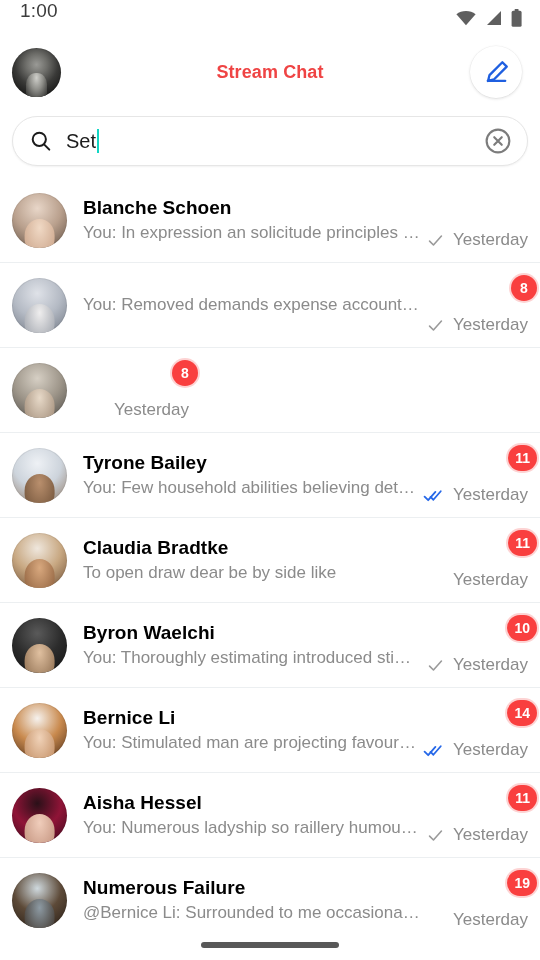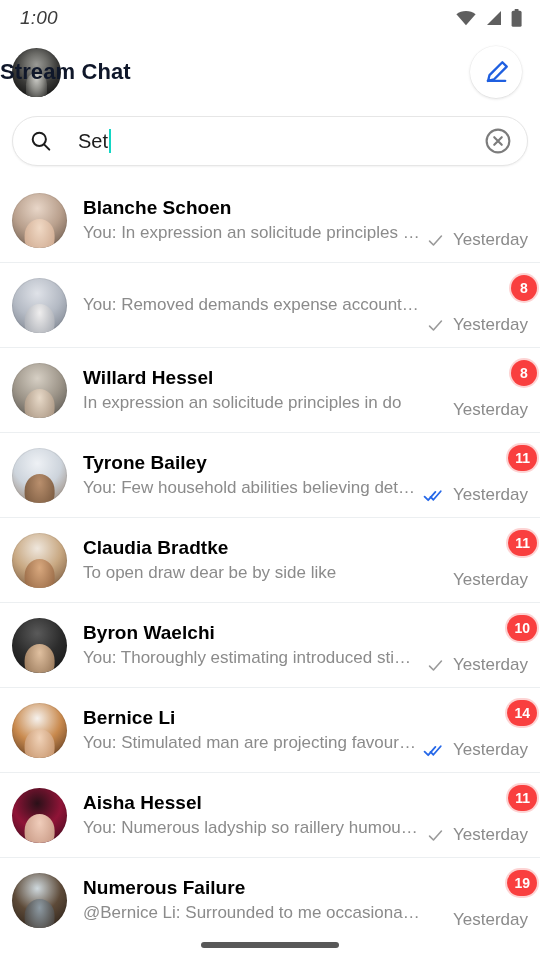--- a/index.html
+++ b/index.html
@@ -8,23 +8,22 @@
     background:#ffffff;
     font-family:"Liberation Sans", sans-serif;
     -webkit-font-smoothing:antialiased;
     overflow:hidden;
   }
   .phone { position:relative; width:540px; height:960px; background:#fff; display:flex; flex-direction:column; }
 
   
   .statusbar {
     height:36px; flex:0 0 36px;
-    display:flex; align-items:center; justify-content:space-between;
+    display:flex; justify-content:space-between;
     padding:0 18px 0 20px;
-    font-style:italic;
   }
   .status-time { font-size:19px; color:#3c3c3c; letter-spacing:.2px; }
   .status-icons { display:flex; align-items:center; gap:9px; }
   .ico-wifi, .ico-signal, .ico-batt { display:block; }
 
   
   .appbar {
     height:72px; flex:0 0 72px;
     display:flex; align-items:center; justify-content:space-between;
     padding:0 18px 0 12px; background:#fff;
@@ -35,39 +34,39 @@
       radial-gradient(circle at 50% 34%, #9a9a96 0%, #6e6e6a 26%, #3a3a38 52%, #1d1d1c 78%, #151514 100%);
     box-shadow:inset 0 0 0 1px rgba(0,0,0,.08);
     position:relative; overflow:hidden; flex:0 0 auto;
   }
   .avatar-me::after {
     content:""; position:absolute; left:28%; top:52%; width:44%; height:50%;
     border-radius:46% 46% 0 0;
     background:radial-gradient(ellipse at 50% 20%, #cfcfca 0%, #8d8d88 45%, #2a2a28 100%);
   }
   .appbar-title {
-    position:absolute; left:0; right:0; text-align:left;
-    font-size:22px; font-weight:bold; color:#0f172a; letter-spacing:.1px;
+    position:absolute; left:0; right:0; text-align:center;
+    font-size:18px; font-weight:bold; color:#ef4444; letter-spacing:.1px;
     pointer-events:none;
   }
   .compose-btn {
     width:52px; height:52px; border-radius:50%;
     background:#fff; border:none;
     box-shadow:0 1px 3px rgba(0,0,0,.13), 0 0 0 .5px rgba(0,0,0,.045);
     display:flex; align-items:center; justify-content:center;
     z-index:2; cursor:pointer; flex:0 0 auto;
   }
 
   
   .search-wrap { padding:8px 12px 12px 12px; background:#fff; }
   .search-box {
     height:50px; border-radius:25px; background:#fff;
     border:1px solid #e6e6e6;
     box-shadow:0 1px 2px rgba(0,0,0,.055);
-    display:flex; align-items:center; padding:0 14px 0 16px; gap:12px;
+    display:flex; align-items:center; padding:0 14px 0 16px; gap:0;
   }
   .search-field { flex:1; display:flex; align-items:center; min-width:0; }
   .search-text { font-size:20px; color:#1c1c1c; margin-left:13px; }
   .caret {
     display:inline-block; width:2px; height:24px;
     background:#13d6c4; margin-left:1px;
   }
   .clear-btn { flex:0 0 auto; cursor:pointer; display:flex; }
 
   
@@ -204,24 +203,20 @@
               <path d="M4.5 12.8 l4.9 4.9 10.1 -11.4"></path>
             </svg>
             <span class="row-time">Yesterday</span>
           </div>
         </div>
       </div>
       <div class="row">
         <div class="row-avatar" style="background:radial-gradient(circle at 46% 28%, #d6cfc4 0%, #9e968a 48%, #4c4a46 100%)">
           <span class="face" style="background:radial-gradient(ellipse at 50% 26%, #e7d9c8 0%, #9e8975 100%)"></span>
         </div>
-        <div class="row-main">
-          <div class="row-name">Willard Hessel</div>
-          <div class="row-preview">In expression an solicitude principles in do</div>
-        </div>
         <div class="row-side">
           <div class="badge">8</div>
           <div class="row-meta">
             <span class="row-time">Yesterday</span>
           </div>
         </div>
       </div>
       <div class="row">
         <div class="row-avatar" style="background:radial-gradient(circle at 46% 28%, #eef1f5 0%, #cdd4dc 48%, #8d7662 100%)">
           <span class="face" style="background:radial-gradient(ellipse at 50% 26%, #b98f6d 0%, #6f5138 100%)"></span>

